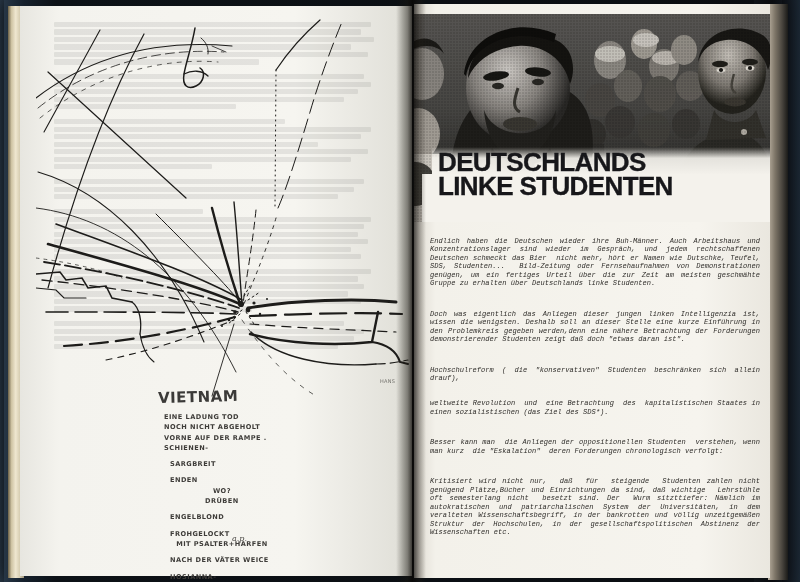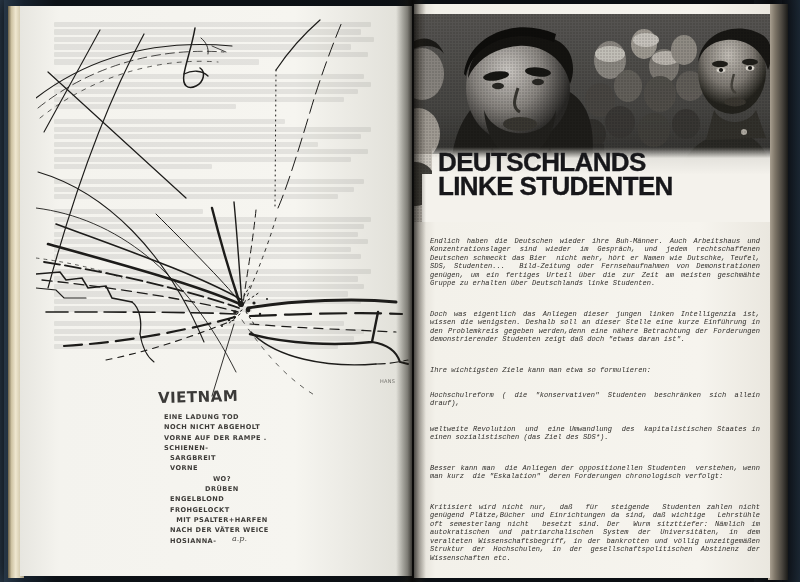--- a/index.html
+++ b/index.html
@@ -73,21 +73,21 @@
   .body .u{text-decoration:underline;}
 
   
   .hand-title{position:absolute;left:138px;top:382px;
      font-family:"DejaVu Sans",sans-serif;font-weight:bold;font-size:15px;
      color:#3b3a38;letter-spacing:.5px;transform:rotate(-1.6deg);}
   .poem{position:absolute;left:144px;top:406px;
      font-family:"DejaVu Sans",sans-serif;font-weight:bold;font-size:6.6px;
      line-height:10.3px;color:#3e3c39;letter-spacing:.45px;}
   .poem div{white-space:pre;}
-  .poem .ind1{padding-left:6px;}
+  .poem .ind1{padding-left:6px;margin-top:6px;}
   .poem .ind2{padding-left:11px;text-align:center;}
   .sig{position:absolute;left:212px;top:528px;
      font-family:"DejaVu Serif",serif;font-style:italic;font-size:8px;color:#4a4845;}
   .mark{position:absolute;left:360px;top:372px;font-size:5px;color:#55534f;
      font-family:"DejaVu Sans",sans-serif;letter-spacing:.3px;opacity:.8;}
 
   
   .drawing{position:absolute;left:16px;top:6px;width:392px;height:400px;}
 </style>
 </head>
@@ -224,21 +224,21 @@
       </svg>
 
       <div class="hand-title">VIETNAM</div>
 
       <div class="poem">
         <div>EINE LADUNG TOD</div>
         <div>NOCH NICHT ABGEHOLT</div>
         <div>VORNE AUF DER RAMPE .</div>
         <div>SCHIENEN-</div>
         <div class="ind1">SARGBREIT</div>
-        <div class="ind1">VORNE</div>
+        <div class="ind1">ENDEN</div>
         <div class="ind2">WO?</div>
         <div class="ind2">DRÜBEN</div>
         <div class="ind1">ENGELBLOND</div>
         <div class="ind1">FROHGELOCKT</div>
         <div class="ind2">MIT PSALTER+HARFEN</div>
         <div class="ind1">NACH DER VÄTER WEICE</div>
         <div class="ind1">HOSIANNA-</div>
       </div>
 
       <div class="sig">a.p.</div>
@@ -399,23 +399,22 @@
       <div class="hl-bg"></div>
       <div class="hl-bg2"></div>
       <div class="headline">
         <span class="hl">DEUTSCHLANDS</span>
         <span class="hl">LINKE STUDENTEN</span>
       </div>
 
       <div class="body">
         <p>Endlich haben die Deutschen wieder ihre Buh-Männer. Auch Arbeitshaus und Konzentrationslager sind wieder im Gespräch, und jedem rechtschaffenen  Deutschen schmeckt das Bier  nicht mehr, hört er Namen wie Dutschke, Teufel, SDS, Studenten...  Bild-Zeitung oder Fernsehaufnahmen von Demonstrationen genügen, um ein fertiges Urteil über die zur Zeit am meisten geschmähte  Gruppe zu erhalten über Deutschlands linke Studenten.</p>
         <p>Doch was eigentlich das Anliegen dieser jungen linken Intelligenzia ist, wissen die wenigsten. Deshalb soll an dieser Stelle eine kurze Einführung in den Problemkreis gegeben werden,denn eine nähere Betrachtung der Forderungen demonstrierender Studenten zeigt daß doch "etwas daran ist".</p>
-        <p class="tight">Ihre wichtigsten Ziele kann man etwa so formulieren:</p>
         <p class="tight">Hochschulreform ( die "konservativen" Studenten beschränken sich allein drauf),</p>
-        <p>weltweite Revolution  und  eine Umwandlung  des  kapitalistischen Staates in einen sozialistischen (das Ziel des SDS*).</p>
+        <p>weltweite Revolution  und  eine Betrachtung  des  kapitalistischen Staates in einen sozialistischen (das Ziel des SDS*).</p>
         <p>Besser kann man  die Anliegen der oppositionellen Studenten  verstehen, wenn  man kurz  die "Eskalation"  deren Forderungen chronologisch verfolgt:</p>
         <p>Kritisiert wird nicht nur,  daß  für  steigende  Studenten zahlen nicht genügend Plätze,Bücher und Einrichtungen da sind, daß wichtige  Lehrstühle  oft semesterlang nicht  besetzt sind. Der  Wurm sitzttiefer: Nämlich im autokratischen und patriarchalischen System der Universitäten, in dem veralteten Wissenschaftsbegriff, in der bankrotten und völlig unzeitgemäßen Struktur der Hochschulen, in der gesellschaftspolitischen Abstinenz der Wissenschaften etc.</p>
         
         
       </div>
     </div>
 
     <div class="gutter"></div>
   </div>
 </div>

